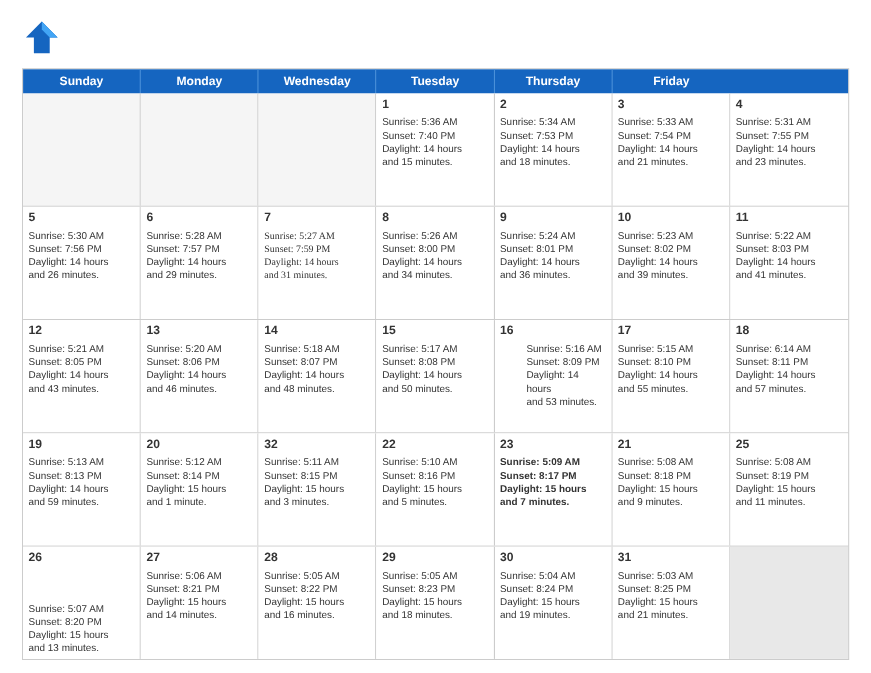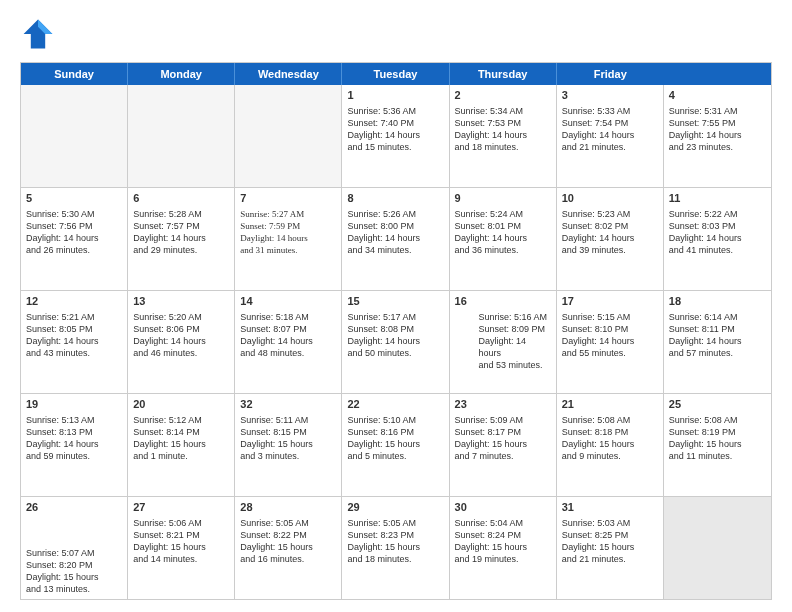--- a/index.html
+++ b/index.html
@@ -303,21 +303,21 @@
           </div>
           <div class="cal-cell">
             <div class="day-num">22</div>
             <div class="cell-info" style="white-space: pre-line;">Sunrise: 5:10 AM
 Sunset: 8:16 PM
 Daylight: 15 hours
 and 5 minutes.</div>
           </div>
           <div class="cal-cell">
             <div class="day-num">23</div>
-            <div class="cell-info" style="white-space: pre-line;">Sunrise: 5:09 AM
+            <div class="cell-info" style="white-space: pre-line; font-weight: bold;">Sunrise: 5:09 AM
 Sunset: 8:17 PM
 Daylight: 15 hours
 and 7 minutes.</div>
           </div>
           <div class="cal-cell">
             <div class="day-num">21</div>
             <div class="cell-info" style="white-space: pre-line;">Sunrise: 5:08 AM
 Sunset: 8:18 PM
 Daylight: 15 hours
 and 9 minutes.</div>

